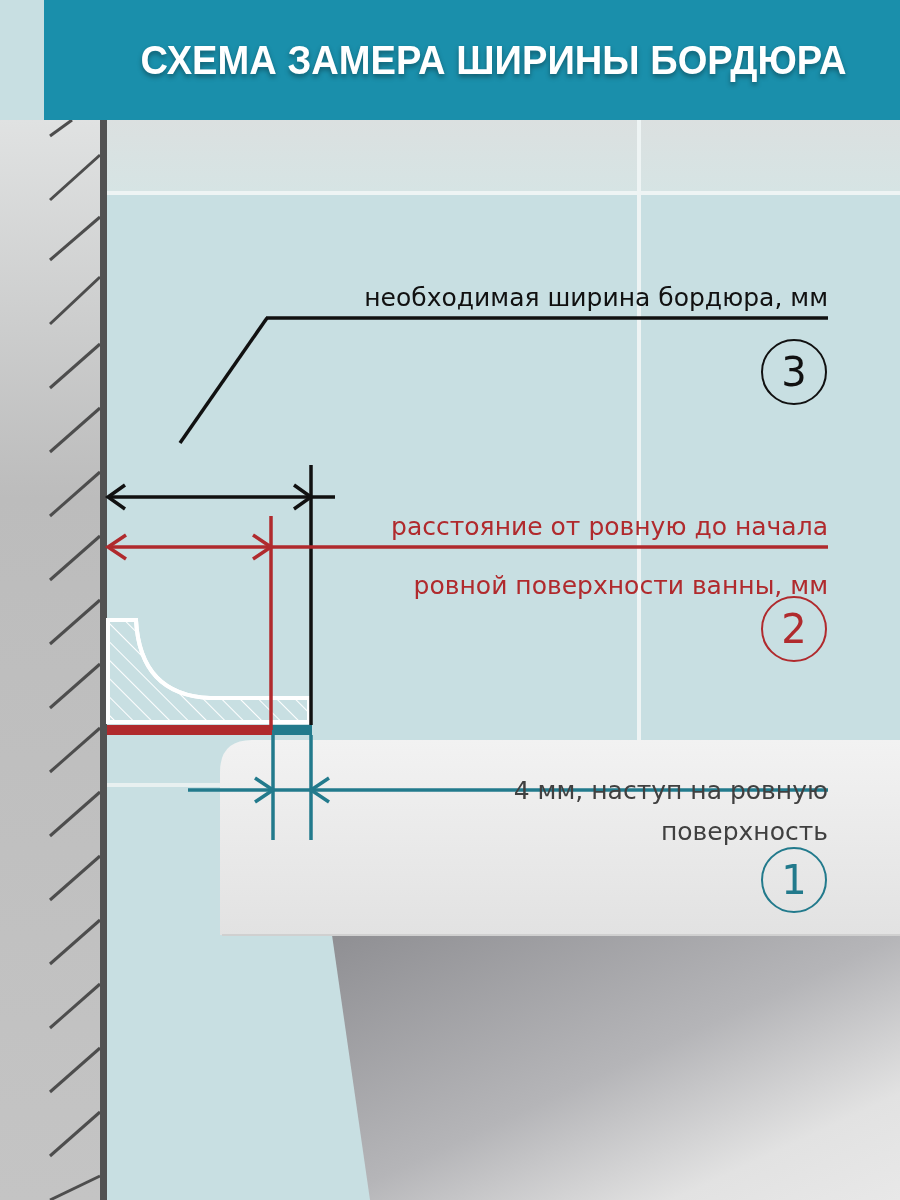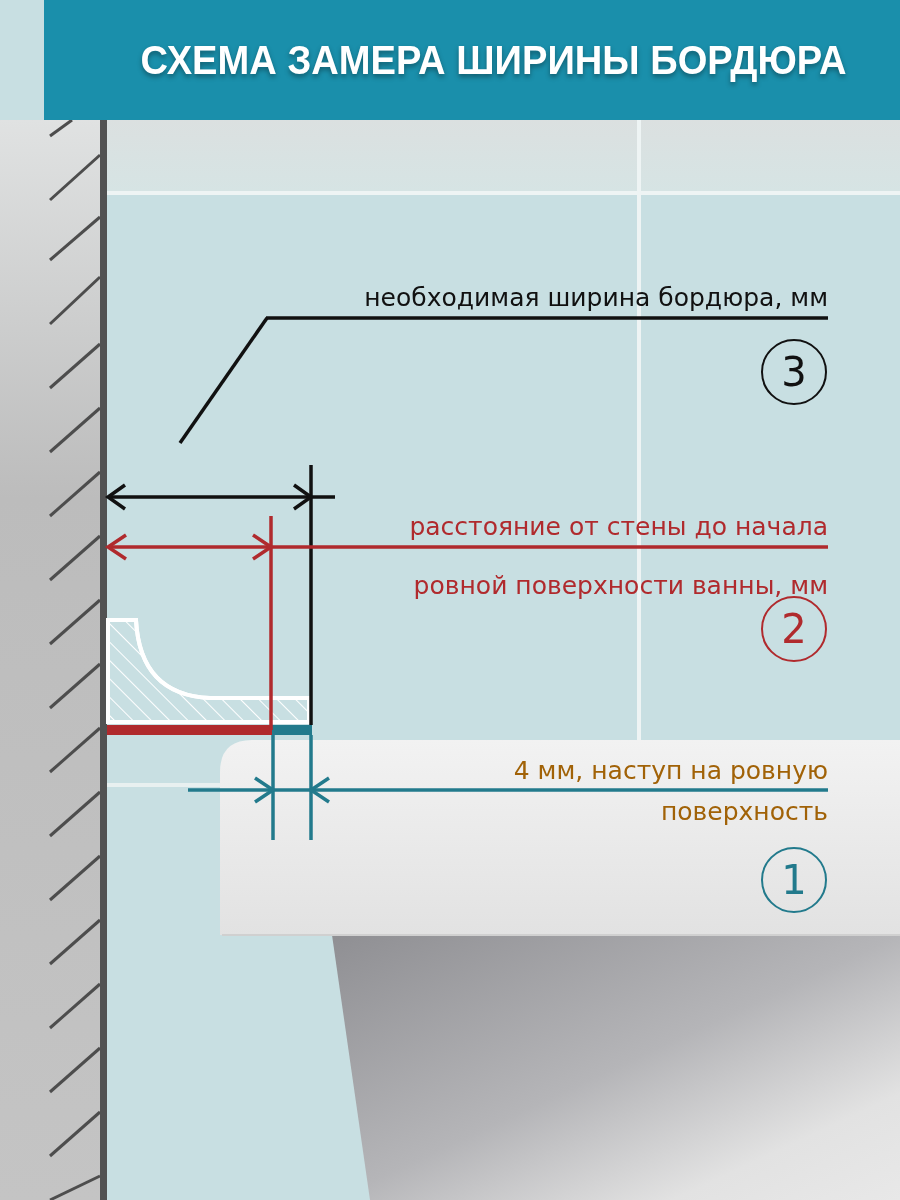--- a/index.html
+++ b/index.html
@@ -3,21 +3,21 @@
   <meta charset="utf-8">
   <style>
     html, body { margin: 0; padding: 0; }
     body { width: 900px; height: 1200px; position: relative; overflow: hidden; font-family: "Liberation Sans", sans-serif; background: #c8dfe2; }
     .header { position: absolute; left: 0; top: 0; width: 900px; height: 120px; background: #1a8fab; display: flex; align-items: center; justify-content: center; z-index: 5; margin-left: 44px; }
     .header-title { color: #ffffff; font-family: "Liberation Sans", sans-serif; font-size: 41px; font-weight: bold; letter-spacing: 0px; text-shadow: 0 3px 5px rgba(0,0,0,0.35); transform: scaleX(0.93); white-space: nowrap; }
     .scene { position: absolute; left: 0; top: 120px; width: 900px; height: 1080px; }
     .label { position: absolute; font-family: "DejaVu Sans", sans-serif; font-size: 25px; white-space: nowrap; text-align: right; }
     .label-black { color: #111111; }
     .label-red { color: #b02a2d; }
-    .label-teal { color: #a16207; }
+    .label-teal { color: #404040; margin-top: 20px; }
     .num { position: absolute; width: 66px; height: 66px; border-radius: 50%; box-sizing: border-box; display: flex; align-items: center; justify-content: center; font-family: "DejaVu Sans", sans-serif; font-size: 40px; font-weight: normal; }
   </style>
 </head>
 <body>
 
 <div class="header">
   <div class="header-title">СХЕМА ЗАМЕРА ШИРИНЫ БОРДЮРА</div>
 </div>
 
 <div class="scene">
@@ -112,20 +112,20 @@
       <line x1="311" y1="735" x2="311" y2="840"></line>
       <line x1="188" y1="790" x2="828" y2="790"></line>
       <polyline points="255,778 273,790 255,802"></polyline>
       <polyline points="329,778 311,790 329,802"></polyline>
     </g>
   </svg>
 
   <div class="label label-black" style="right:72px; top:163px;">необходимая ширина бордюра, мм</div>
   <div class="num" style="left:761px; top:219px; border:2.5px solid #111111; color:#111111;">3</div>
 
-  <div class="label label-red" style="right:72px; top:392px;">расстояние от стены до начала</div>
+  <div class="label label-red" style="right:72px; top:392px;">расстояние от ровную до начала</div>
   <div class="label label-red" style="right:72px; top:435px;margin-top:16px;">ровной поверхности ванны, мм</div>
   <div class="num" style="left:761px; top:476px; border:2.5px solid #b02a2d; color:#b02a2d;">2</div>
 
   <div class="label label-teal" style="right:72px; top:636px;">4 мм, наступ на ровную</div>
   <div class="label label-teal" style="right:72px; top:677px;text-align:center;">поверхность</div>
   <div class="num" style="left:761px; top:727px; border:2.5px solid #227a8c; color:#227a8c;">1</div>
 </div>
 
 </body></html>

